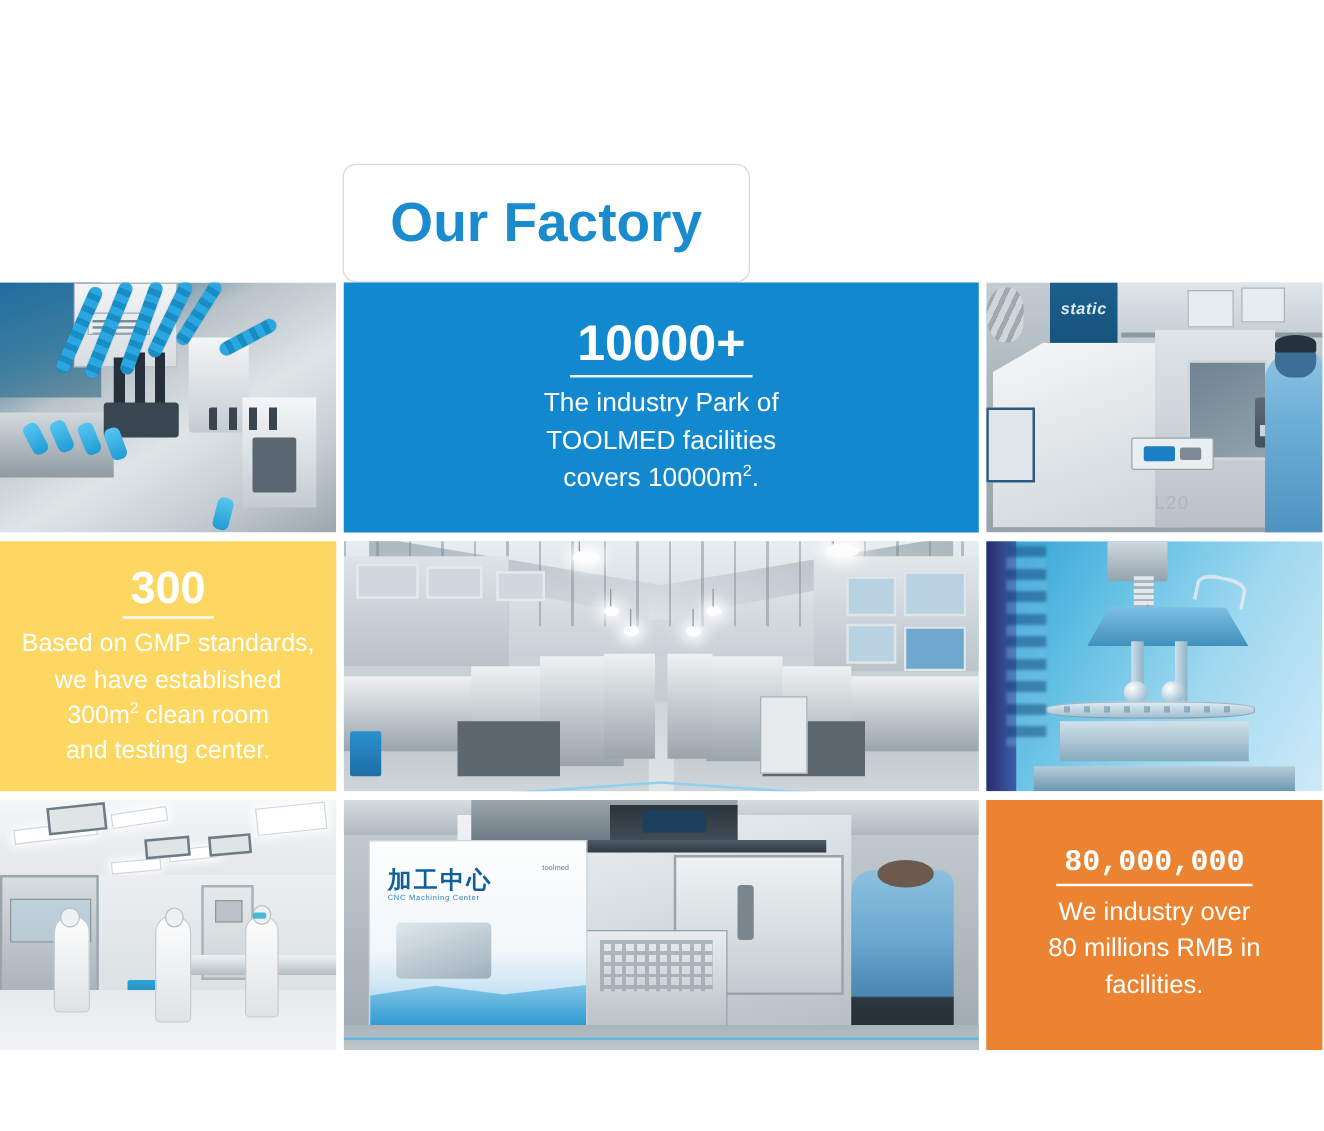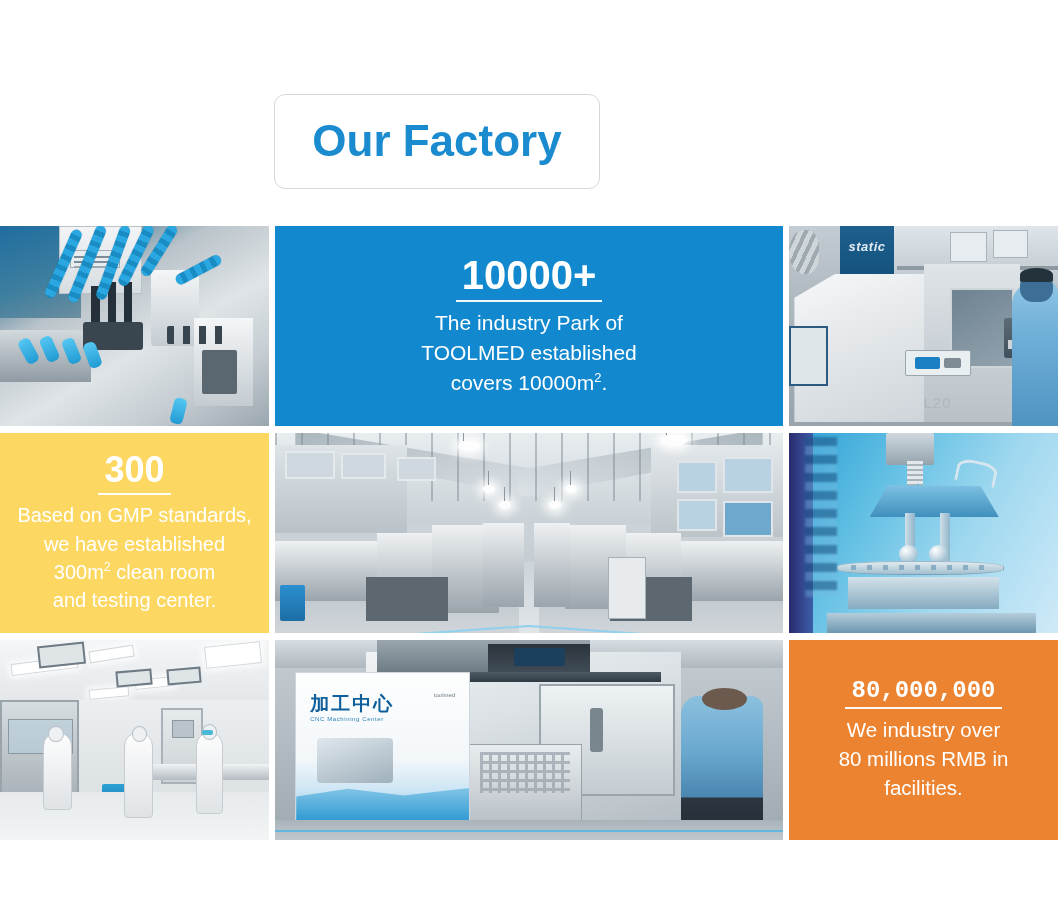--- a/index.html
+++ b/index.html
@@ -7,21 +7,21 @@
     width:1059px;height:905px;
     background:#ffffff;
     font-family:"Liberation Sans", sans-serif;
     overflow:hidden;
   }
   .page{position:relative;width:1059px;height:905px;background:#fff;}
 
   
   .header{
     position:absolute;left:0;top:0;width:874px;height:226px;
-    display:flex;align-items:center;justify-content:center;margin-top:28px;
+    display:flex;align-items:flex-end;justify-content:center;
   }
   .title-pill{
     box-sizing:border-box;
     width:326px;height:95px;
     border:1px solid #d8d8d8;
     border-radius:11px;
     background:#fff;
     display:flex;align-items:center;justify-content:center;
   }
   .title-text{
@@ -380,21 +380,21 @@
         <div class="tip t3"></div>
         <div class="tip t4"></div>
         <div class="tip t5"></div>
       </div>
     </div>
 
     <div class="cell stat stat-blue">
       <span class="stat-num">10000+</span>
       <div class="stat-desc">
         <div>The industry Park of</div>
-        <div>TOOLMED established</div>
+        <div>TOOLMED facilities</div>
         <div>covers 10000m<sup>2</sup>.</div>
       </div>
     </div>
 
     <div class="cell">
       <div class="photo p-lathe">
         <div class="roof"></div>
         <div class="beam"></div>
         <div class="win w1"></div>
         <div class="win w2"></div>

